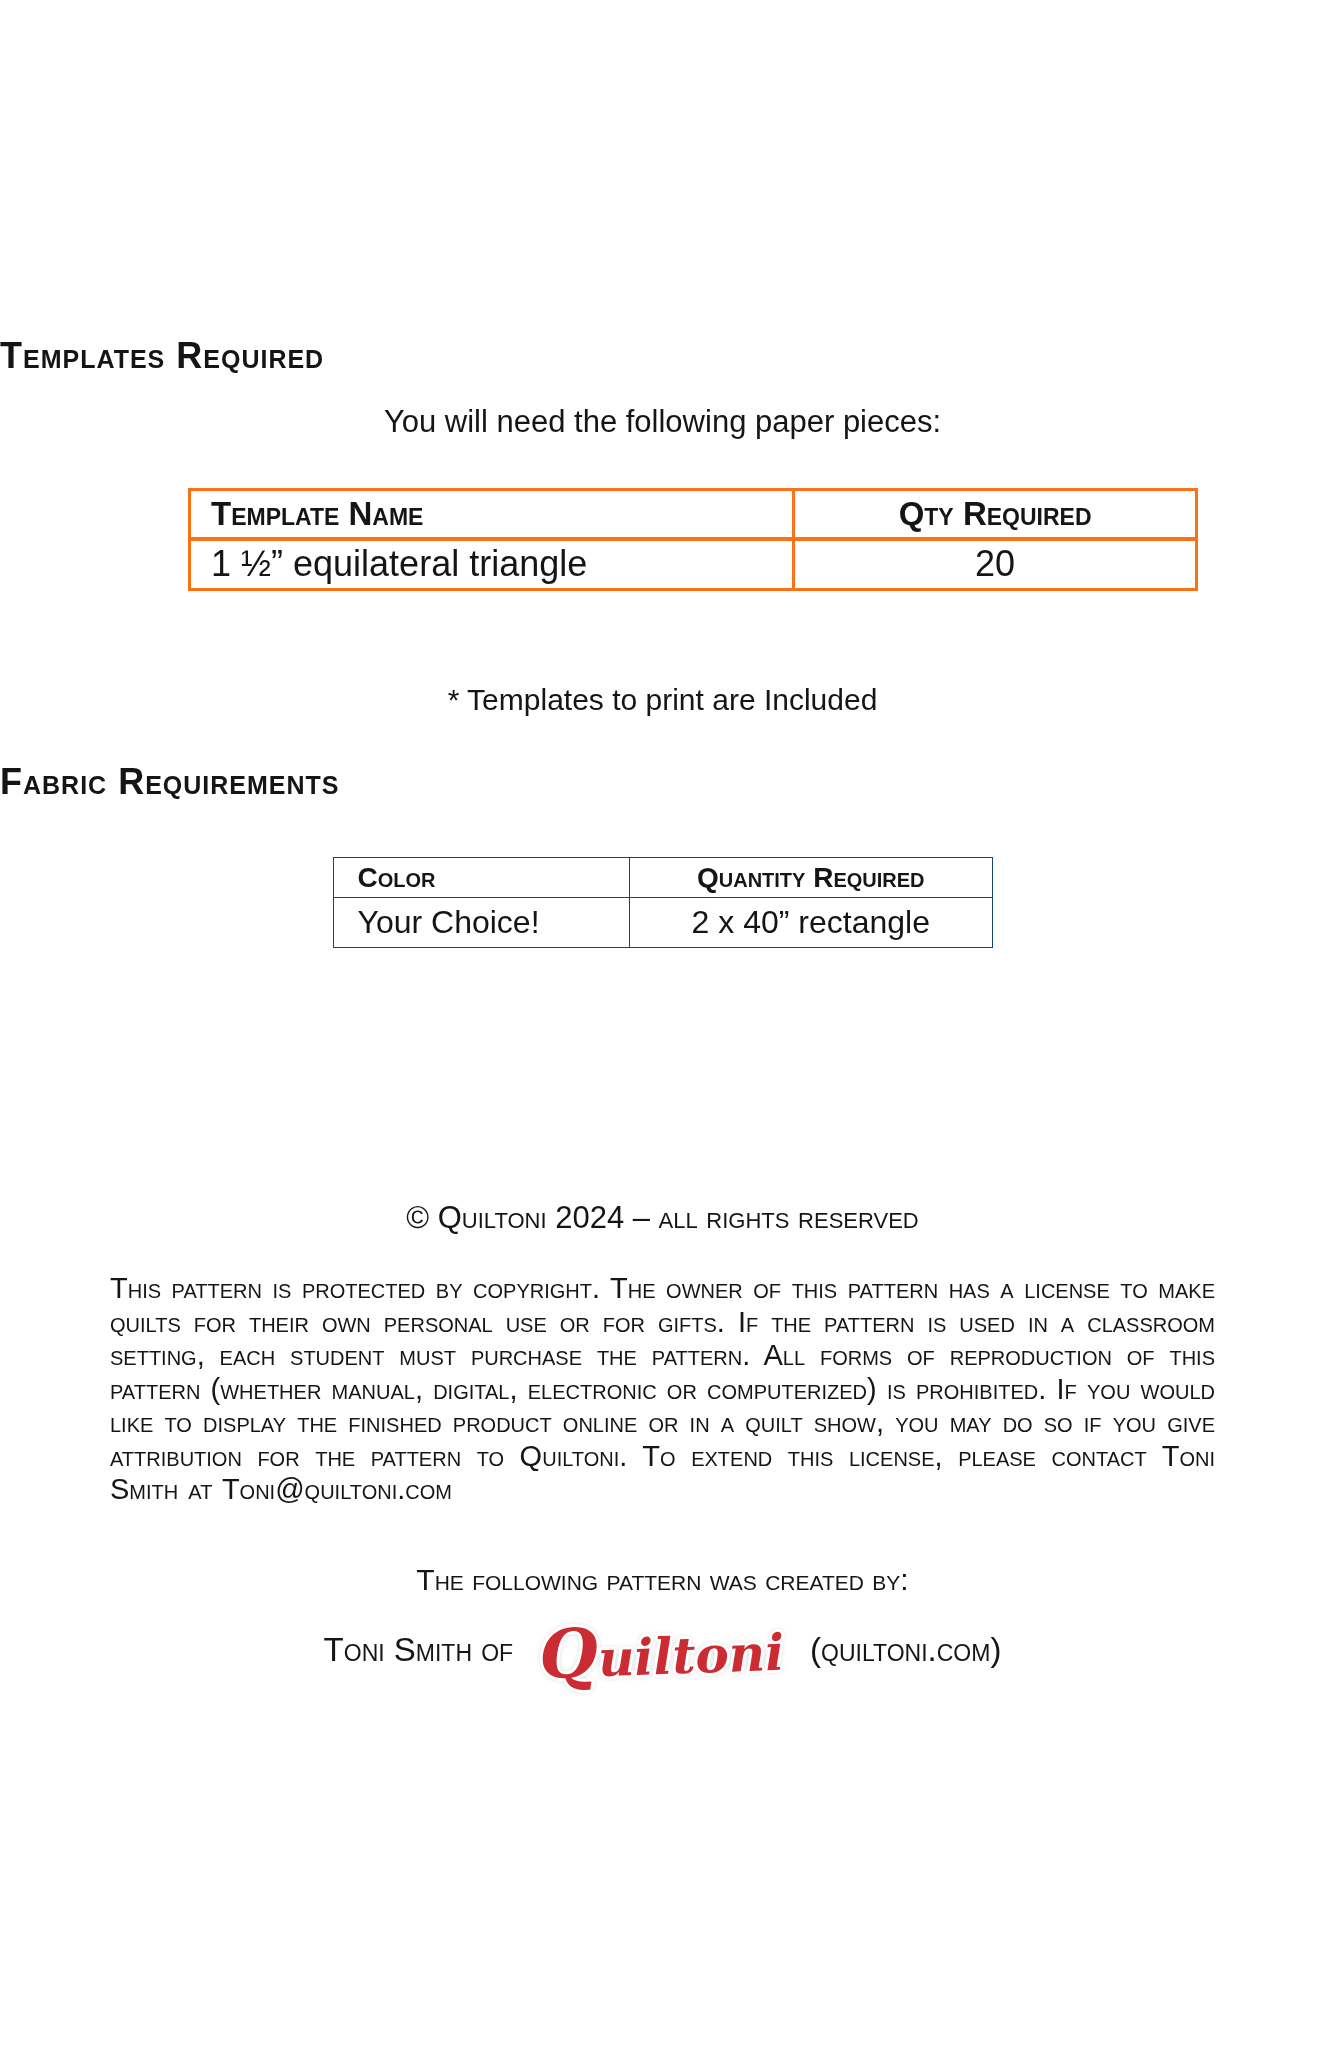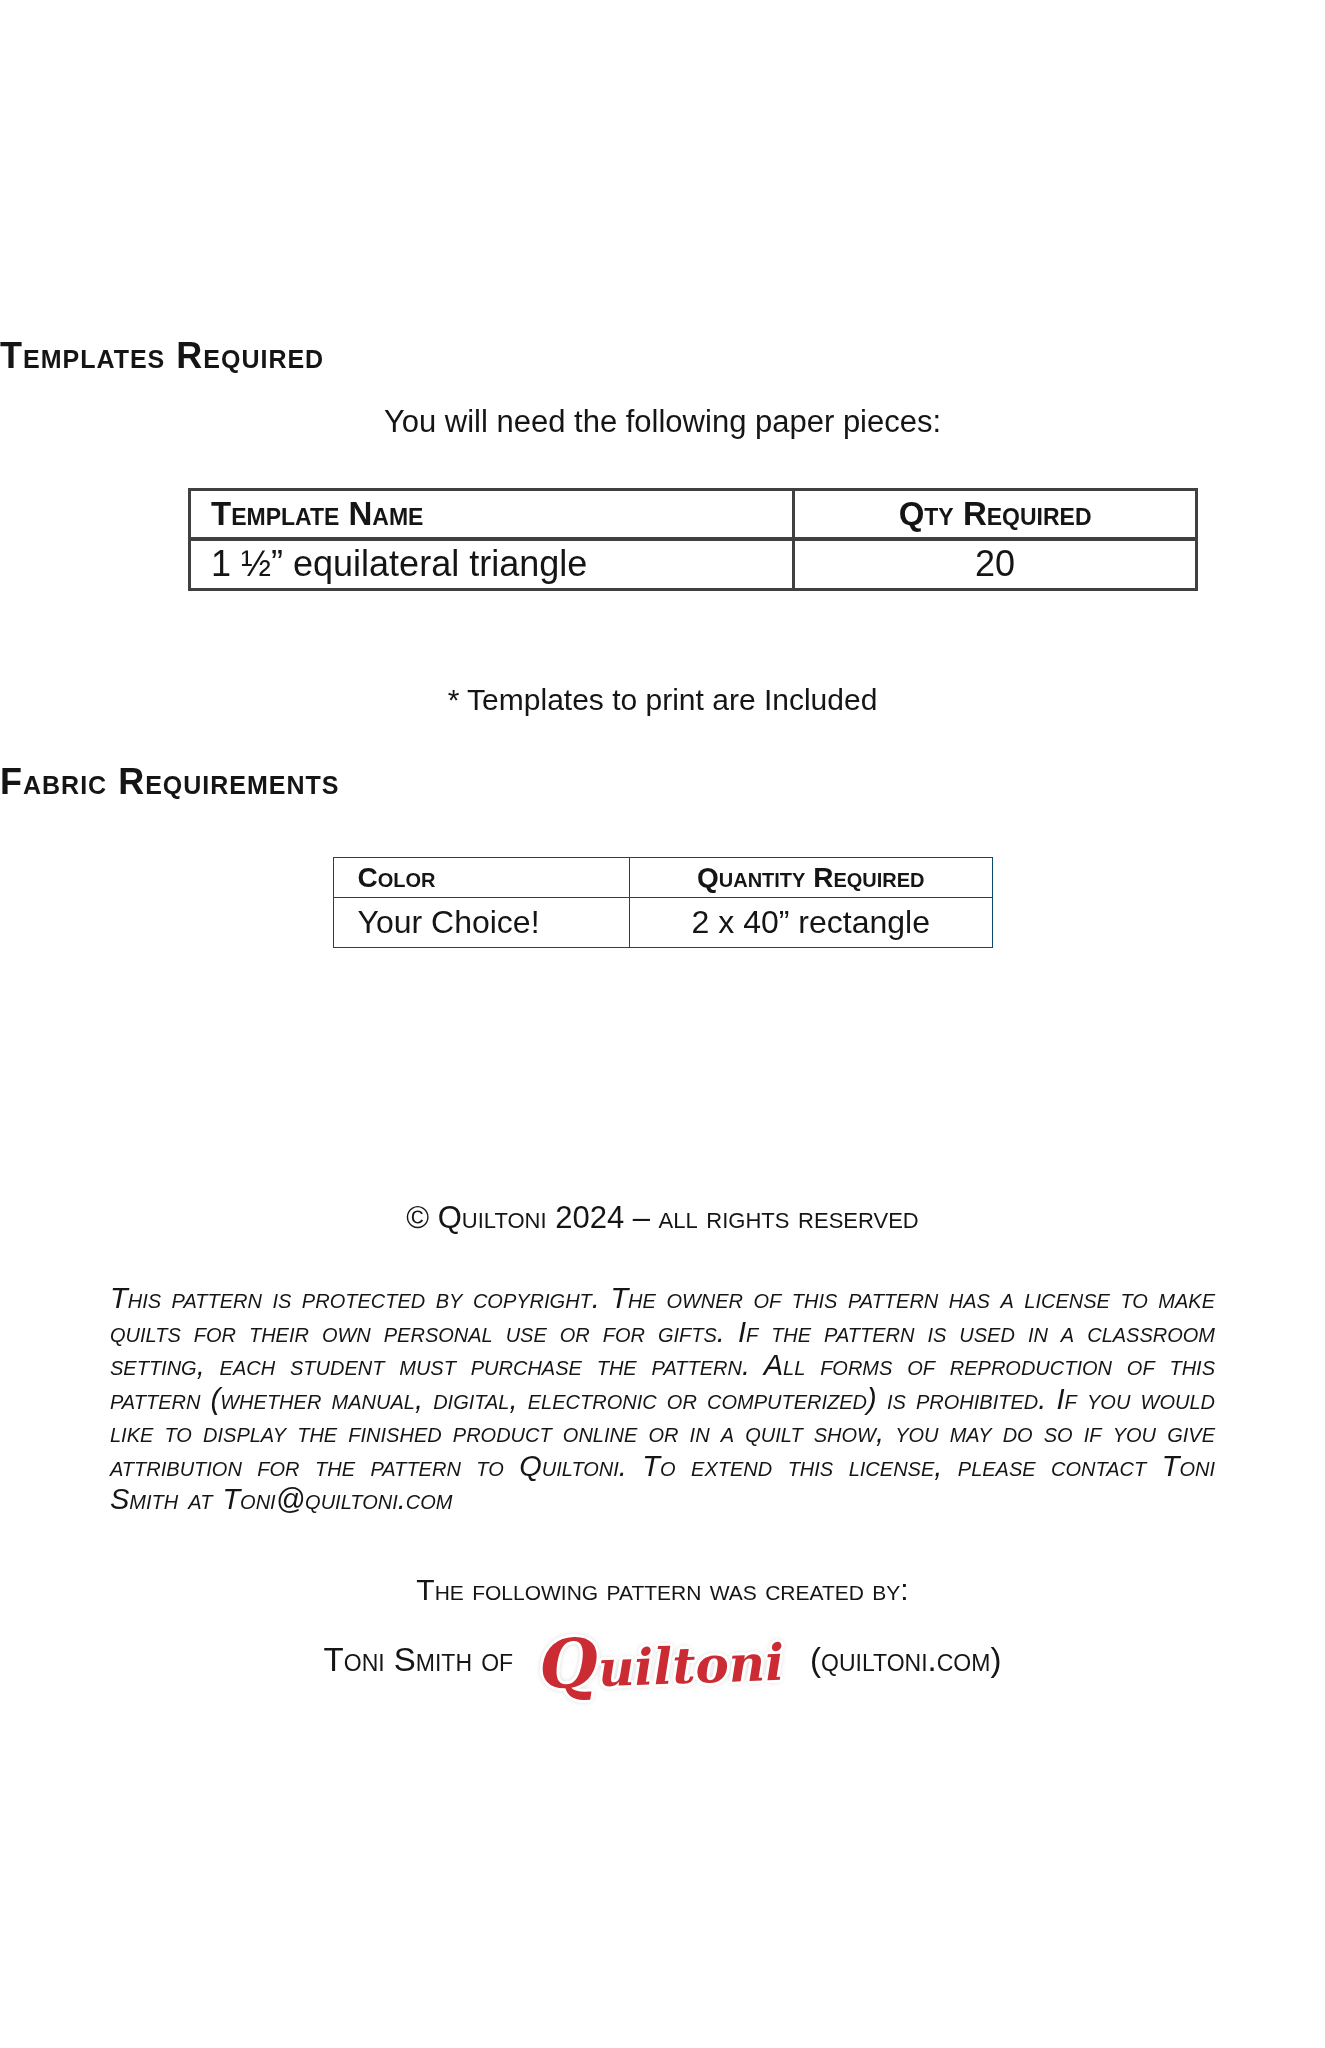--- a/index.html
+++ b/index.html
@@ -29,21 +29,21 @@
     text-align: center;
   }
 
   
   table.tpl-table {
     border-collapse: collapse;
     margin: 48px 0 0 188px;
     width: 1010px;
     table-layout: fixed;
   }
-  table.tpl-table th, table.tpl-table td { border: 3px solid #404040; }
+  table.tpl-table th, table.tpl-table td { border: 3px solid #f97316; }
   table.tpl-table th {
     height: 50px;
     font-variant-caps: small-caps;
     font-weight: bold;
     font-size: 33px;
     border-bottom-width: 4px;
   }
   table.tpl-table td { height: 50px; font-size: 36px; }
   .col-name  { width: 60%; }
   .col-qty   { width: 40%; }
@@ -78,28 +78,27 @@
   .fab-left { text-align: left; padding-left: 24px; }
 
   .copyright-line {
     margin-top: 252px;
     text-align: center;
     font-size: 31px;
     font-variant-caps: small-caps;
   }
 
   .license {
-    margin: 46px 110px 0 110px;
+    margin: 36px 110px 0 110px;
     font-size: 29px;
     line-height: 33.5px;
     text-align: justify;
     text-align-last: left;
     font-variant-caps: small-caps;
     word-spacing: 2px;
-    font-style: italic;
   }
 
   .created-by {
     margin-top: 56px;
     text-align: center;
     font-size: 30px;
     font-variant-caps: small-caps;
   }
 
   .credit-row {

